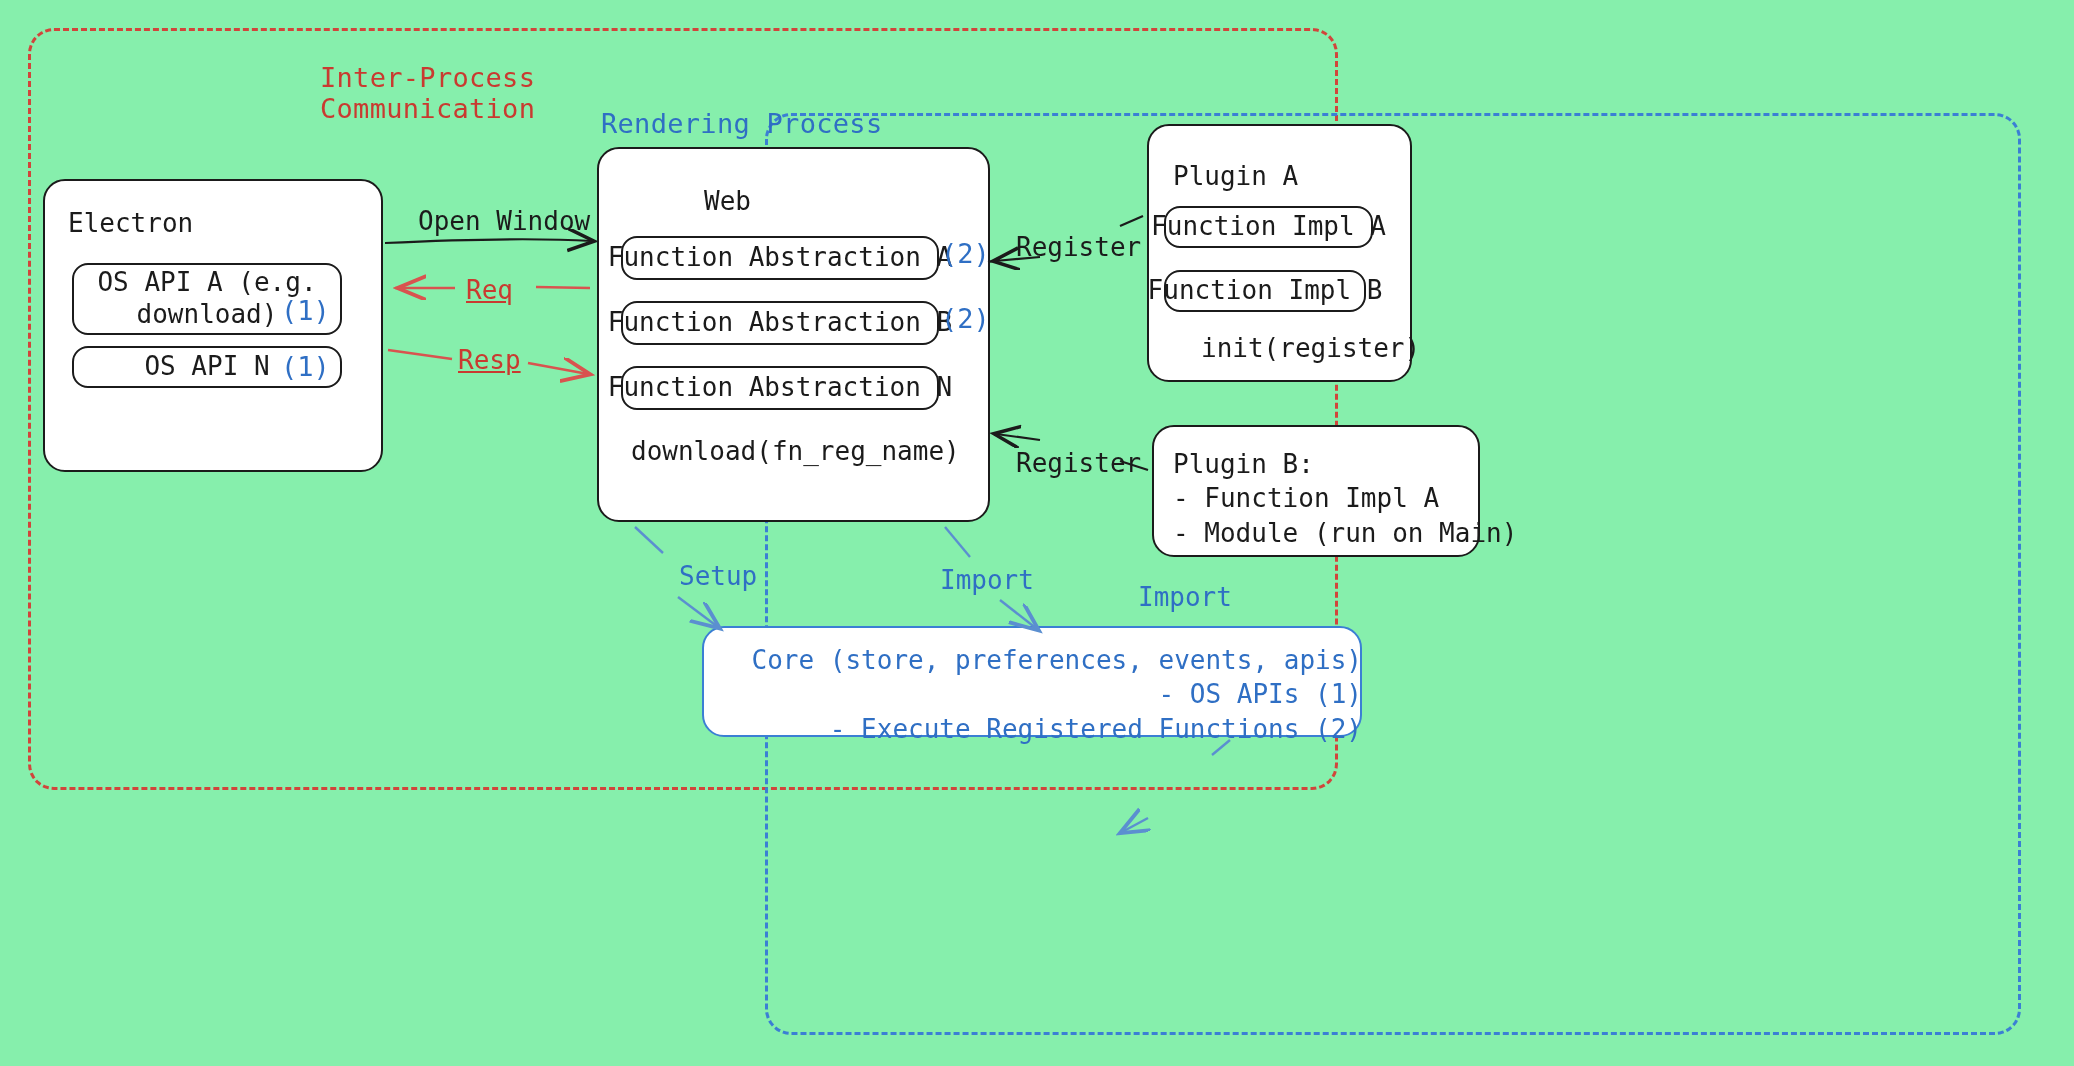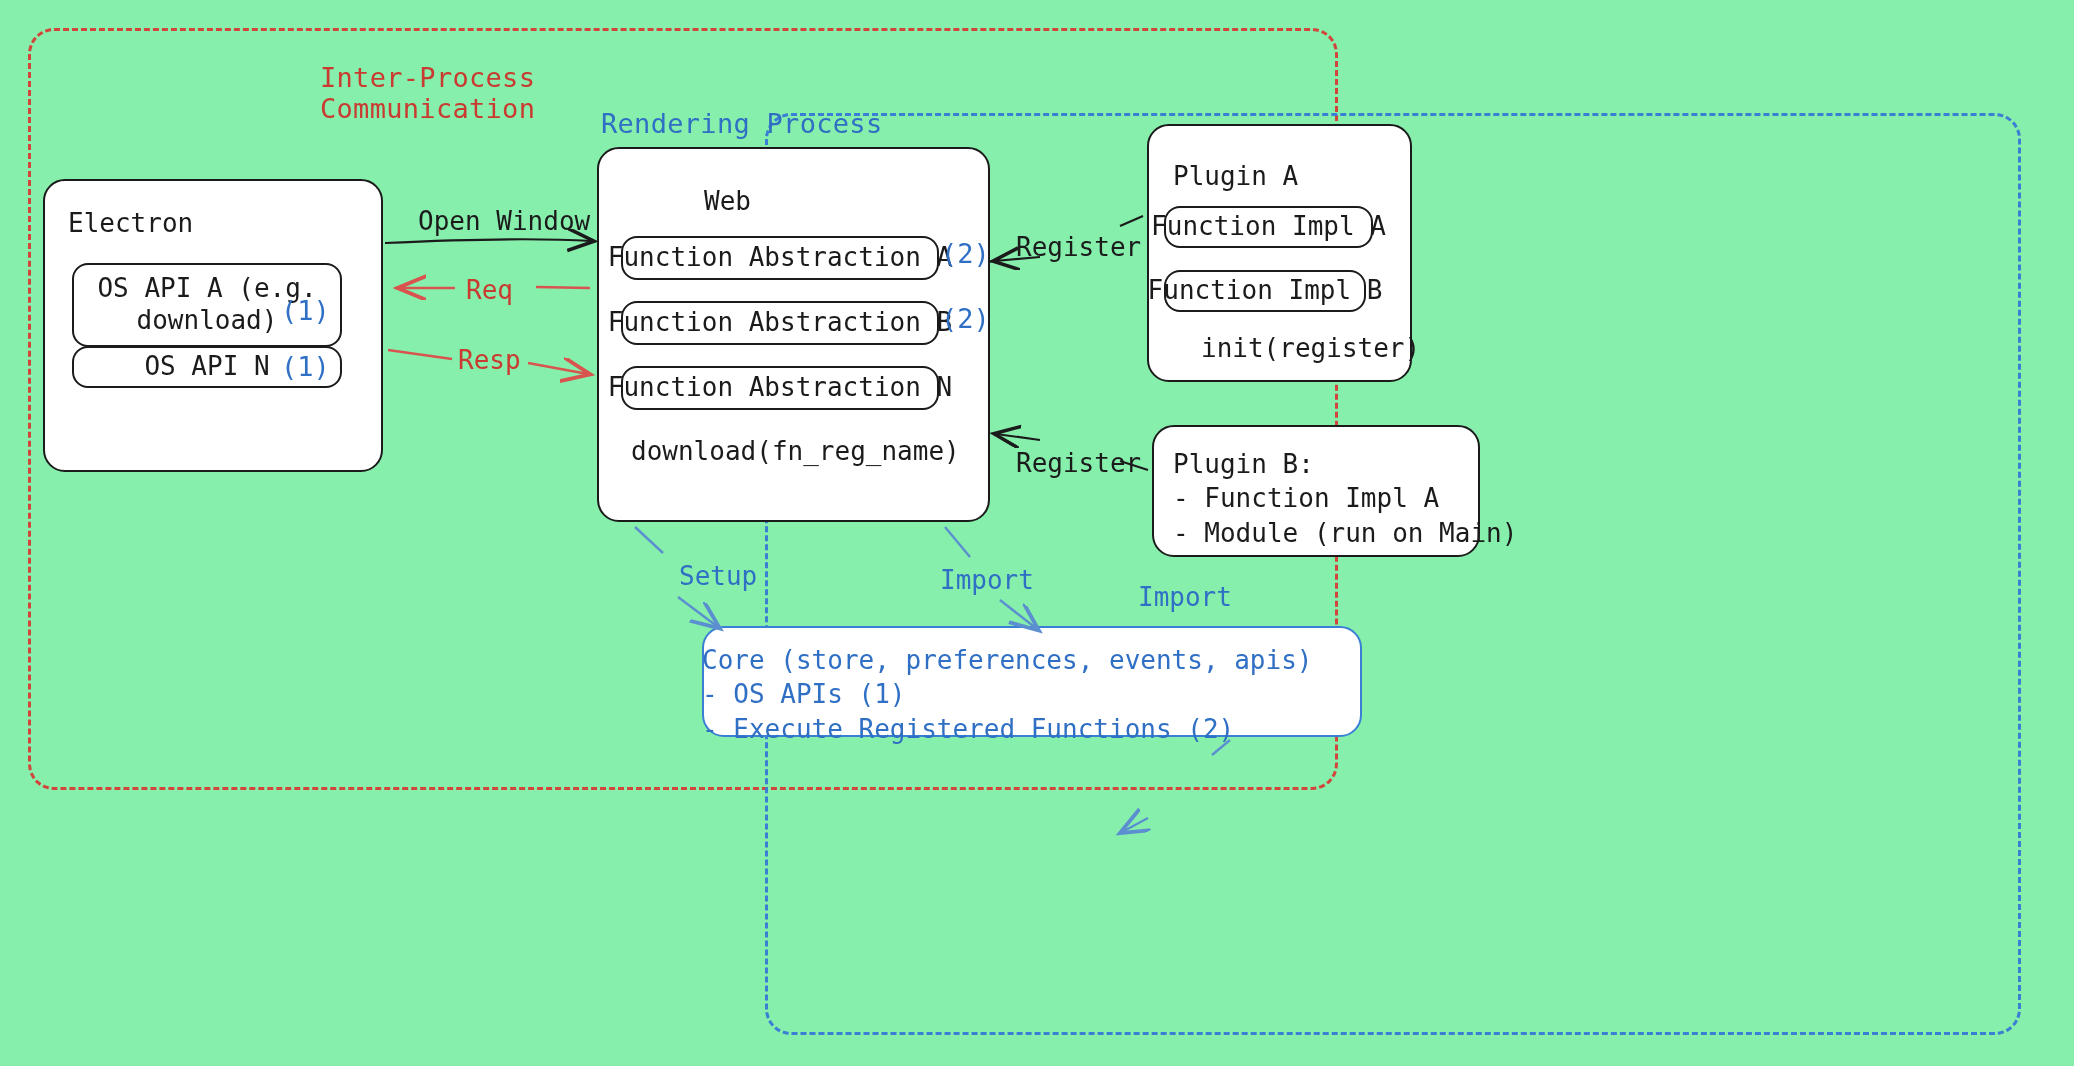--- a/index.html
+++ b/index.html
@@ -21,21 +21,21 @@
   .ibox{position:absolute;border:2.2px solid #1b1b1b;border-radius:16px;box-sizing:border-box;background:#fff;
         display:flex;align-items:center;justify-content:center;text-align:center;
         font-size:26px;color:#1b1b1b;white-space:pre;line-height:1.22;}
   .btitle{position:absolute;font-size:26px;color:#1b1b1b;white-space:pre;}
   .btext{position:absolute;font-size:26px;color:#1b1b1b;white-space:pre;line-height:1.32;}
   .tag{position:absolute;font-size:27px;color:#2f6fc4;white-space:pre;}
 
   
   #electron-box{left:43px;top:179px;width:340px;height:293px;}
   #electron-title{left:68px;top:208px;}
-  #osapi-a{left:72px;top:263px;width:270px;height:84px;padding:0 8px;}
+  #osapi-a{left:72px;top:263px;width:270px;height:72px;padding:0 8px;}
   #osapi-n{left:72px;top:346px;width:270px;height:42px;}
   #tag-osapi-a{left:281px;top:295px;}
   #tag-osapi-n{left:281px;top:351px;}
 
   
   #web-box{left:597px;top:147px;width:393px;height:375px;}
   #web-title{left:704px;top:186px;}
   #fa-a{left:621px;top:236px;width:318px;height:44px;}
   #fa-b{left:621px;top:301px;width:318px;height:44px;}
   #fa-n{left:621px;top:366px;width:318px;height:44px;}
@@ -50,26 +50,26 @@
   #fi-b{left:1164px;top:270px;width:202px;height:42px;}
   #pluginA-init{left:1173px;top:331px;margin-left:28px;}
 
   
   #pluginB-box{left:1152px;top:425px;width:328px;height:132px;}
   #pluginB-text{left:1173px;top:447px;}
 
   
   #core-box{position:absolute;left:702px;top:626px;width:660px;height:111px;
             border:2.5px solid #3b7fd4;border-radius:22px;box-sizing:border-box;background:#fff;}
-  #core-text{position:absolute;left:702px;top:643px;width:660px;text-align:left;
+  #core-text{position:absolute;left:702px;top:643px;width:660px;text-align:right;
              font-size:26px;color:#2f6fc4;line-height:1.32;white-space:pre;}
 
   
   .alabel{position:absolute;font-size:26px;white-space:pre;}
-  .black{color:#1b1b1b;} .red{color:#c93a30;} .blue{color:#2f6fc4;}
+  .black{color:#1b1b1b;} .red{color:#c93a30;text-decoration:underline;} .blue{color:#2f6fc4;}
   #lbl-openwindow{left:418px;top:206px;}
   #lbl-req{left:466px;top:275px;}
   #lbl-resp{left:458px;top:345px;}
   #lbl-reg1{left:1016px;top:232px;}
   #lbl-reg2{left:1016px;top:448px;}
   #lbl-setup{left:645px;top:561px;margin-left:34px;}
   #lbl-import1{left:940px;top:565px;}
   #lbl-import2{left:1138px;top:582px;}
 
   svg#wires{position:absolute;left:0;top:0;width:2074px;height:1066px;pointer-events:none;}

